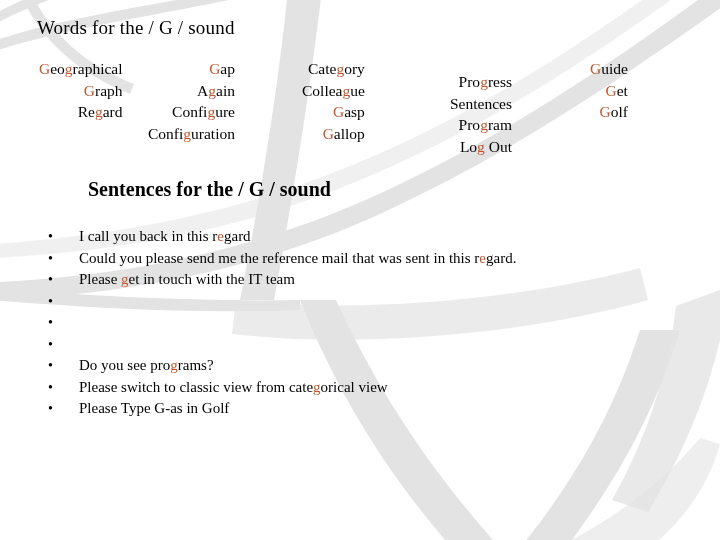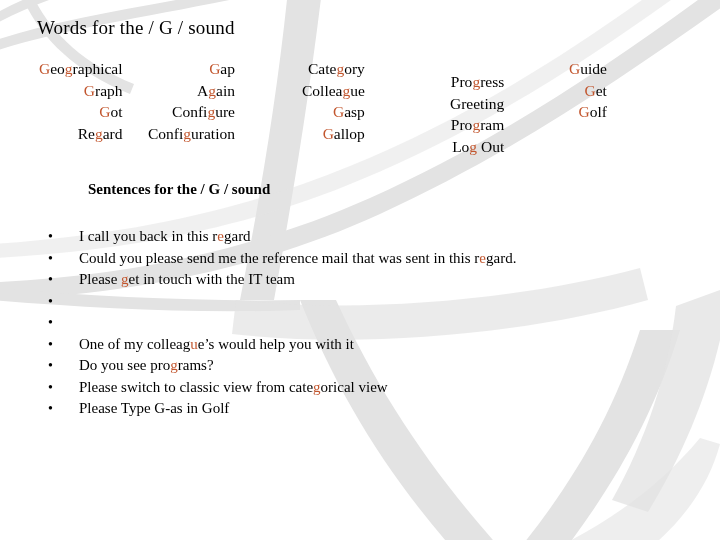--- a/index.html
+++ b/index.html
@@ -48,29 +48,29 @@
     position: absolute;
     top: 0;
     font-size: 15.5px;
     line-height: 21.5px;
     white-space: nowrap;
   }
   .word-col.c0 { left: 39px;  }
   .word-col.c1 { left: 148px; }
   .word-col.c2 { left: 302px; }
   .word-col.c3 { left: 450px; margin-top: 13px; }
-  .word-col.c4 { left: 569px; }
+  .word-col.c4 { left: 590px; }
   .word-item { display: block; text-align: right; }
 
   
   #subtitle {
     position: absolute;
     left: 88px;
     top: 180px;
-    font-size: 15px;
+    font-size: 20px;
     font-weight: bold;
     line-height: 19px;
     white-space: nowrap;
   }
 
   
   #sentence-list {
     position: absolute;
     left: 0;
     top: 226px;
@@ -133,38 +133,37 @@
       <path d="M 700 438 C 660 486, 612 520, 556 548 L 650 548 C 686 518, 710 482, 720 444 Z" opacity="0.6"></path>
     </g>
   </svg>
 
   <div id="title">Words for the / G / sound</div>
 
   <div id="word-grid">
       <div class="word-col c0">
         <span class="word-item"><span class="hl">G</span>eo<span class="hl">g</span>raphical</span>
         <span class="word-item"><span class="hl">G</span>raph</span>
-        <span class="word-item"><span class="hl">G</span>ot</span>
         <span class="word-item">Re<span class="hl">g</span>ard</span>
       </div>
       <div class="word-col c1">
         <span class="word-item"><span class="hl">G</span>ap</span>
         <span class="word-item">A<span class="hl">g</span>ain</span>
         <span class="word-item">Confi<span class="hl">g</span>ure</span>
         <span class="word-item">Confi<span class="hl">g</span>uration</span>
       </div>
       <div class="word-col c2">
         <span class="word-item">Cate<span class="hl">g</span>ory</span>
         <span class="word-item">Collea<span class="hl">g</span>ue</span>
         <span class="word-item"><span class="hl">G</span>asp</span>
         <span class="word-item"><span class="hl">G</span>allop</span>
       </div>
       <div class="word-col c3">
         <span class="word-item">Pro<span class="hl">g</span>ress</span>
-        <span class="word-item">Greeting</span>
+        <span class="word-item">Sentences</span>
         <span class="word-item">Pro<span class="hl">g</span>ram</span>
         <span class="word-item">Lo<span class="hl">g</span> Out</span>
       </div>
       <div class="word-col c4">
         <span class="word-item"><span class="hl">G</span>uide</span>
         <span class="word-item"><span class="hl">G</span>et</span>
         <span class="word-item"><span class="hl">G</span>olf</span>
       </div>
     </div>
 
@@ -184,21 +183,20 @@
         <span class="sentence-text">Please <span class="hl">g</span>et in touch with the IT team</span>
       </div>
       <div class="sentence-row">
         <span class="bullet-marker">•</span>
       </div>
       <div class="sentence-row">
         <span class="bullet-marker">•</span>
       </div>
       <div class="sentence-row">
         <span class="bullet-marker">•</span>
-        <span class="sentence-text">One of my colleag<span class="hl">u</span>e’s would help you with it</span>
       </div>
       <div class="sentence-row">
         <span class="bullet-marker">•</span>
         <span class="sentence-text">Do you see pro<span class="hl">g</span>rams?</span>
       </div>
       <div class="sentence-row">
         <span class="bullet-marker">•</span>
         <span class="sentence-text">Please switch to classic view from cate<span class="hl">g</span>orical view</span>
       </div>
       <div class="sentence-row">

